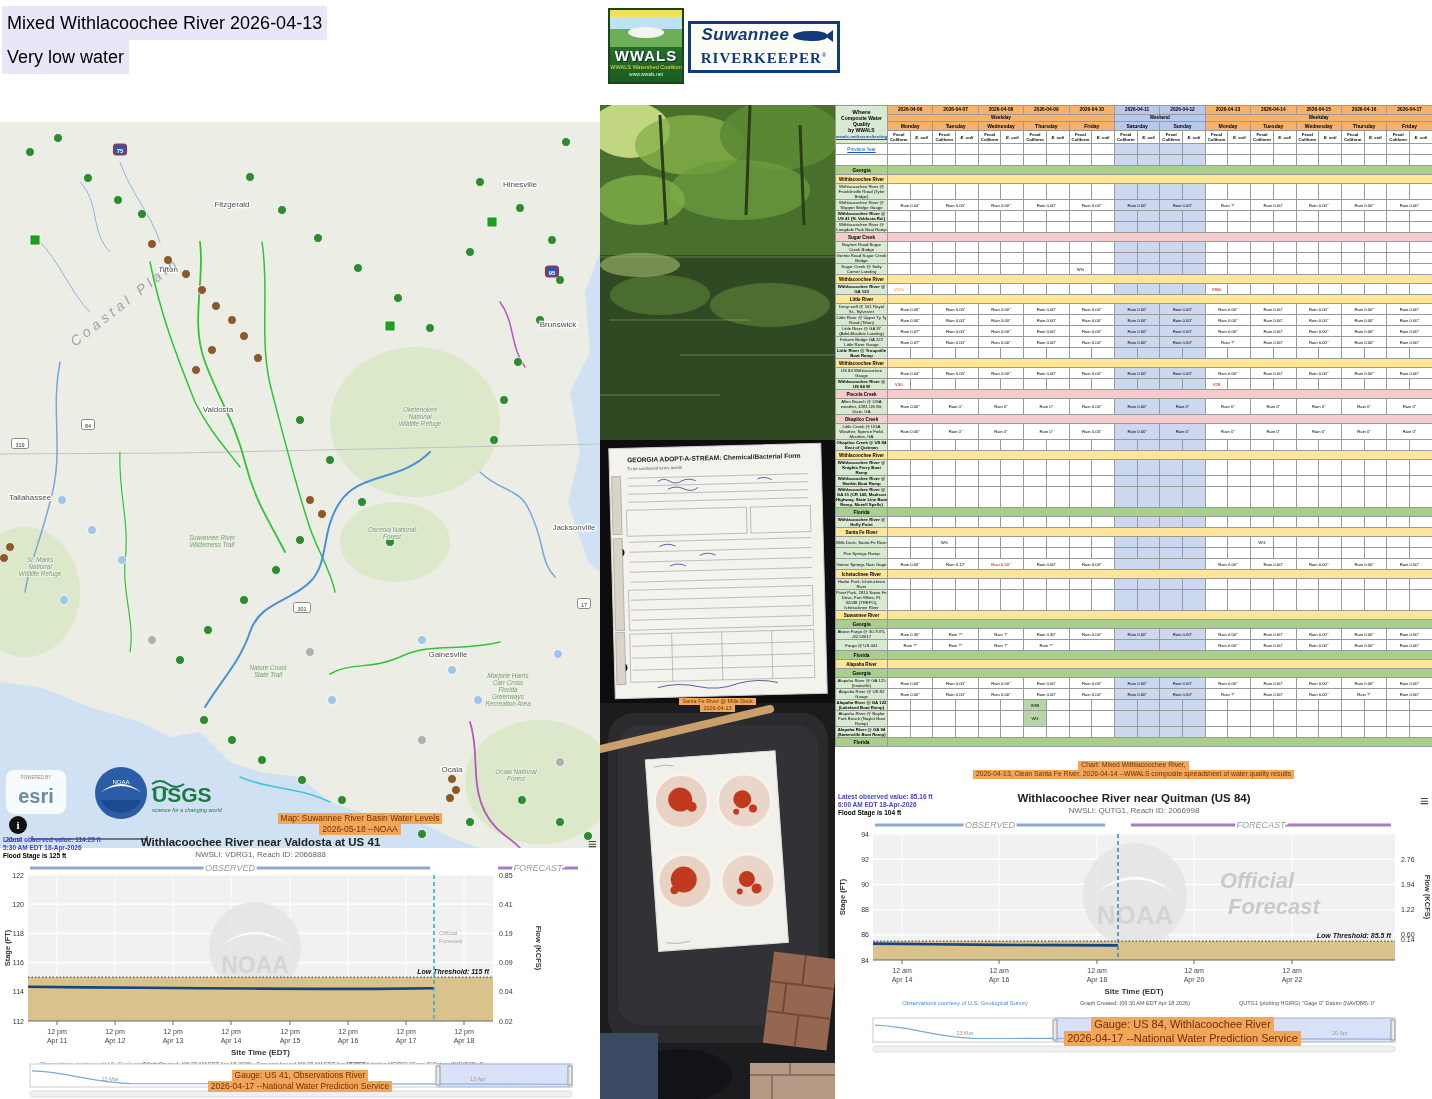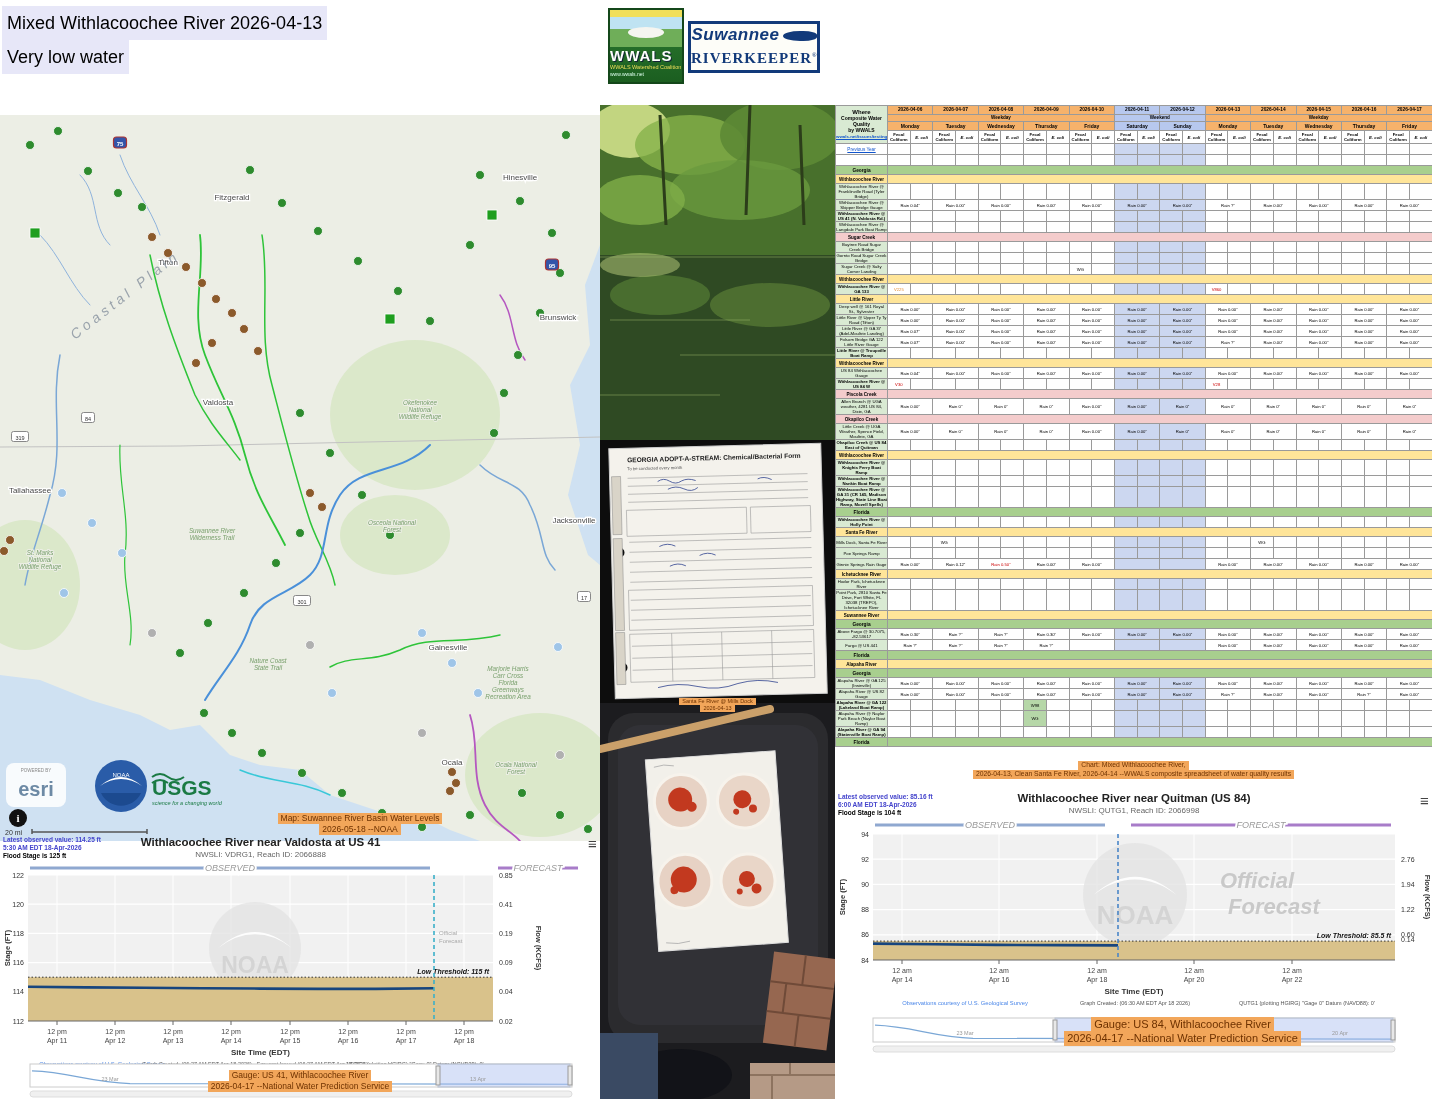--- a/index.html
+++ b/index.html
@@ -6,46 +6,46 @@
   body{width:1432px;height:1099px;position:relative;background:#fff;
        font-family:"Liberation Sans",sans-serif;overflow:hidden}
   .abs{position:absolute}
   
   .bigtitle{font-size:18px;line-height:34px;color:#000}
   .bigtitle span{background:#e7e7f8;padding:0 5px;display:inline-block}
   #title-left{left:2px;top:6px}
   #title-right{right:2px;top:6px;text-align:right}
   
   #logo-wwals{left:608px;top:8px;width:76px;height:76px;background:linear-gradient(#2e7d32,#1b5e20);
-      border:2px solid #14471a;box-sizing:border-box;text-align:left;color:#fff;overflow:hidden}
+      border:2px solid #14471a;box-sizing:border-box;text-align:center;color:#fff;overflow:hidden}
   #logo-wwals .strip{background:#f1df5a;color:#1b5e20;font-size:5px;line-height:7px}
   #logo-wwals .art{height:30px;background:linear-gradient(#bfe3f2 40%,#6fae59 40%);position:relative}
   #logo-wwals .fish{position:absolute;left:18px;top:10px;width:36px;height:11px;background:#f5f5f0;border-radius:50%}
   #logo-wwals .nm{font-size:15px;font-weight:bold;letter-spacing:1px;text-shadow:1px 1px 0 #123}
   #logo-wwals .sub{font-size:5.5px;color:#f1df5a;line-height:7px}
   #logo-wwals .url{font-size:5px;color:#dfe;line-height:6px}
-  #logo-srk{left:688px;top:21px;width:132px;height:52px;background:#fdfdf8;border:3px solid #123a7a;
+  #logo-srk{left:688px;top:21px;width:152px;height:52px;background:#fdfdf8;border:3px solid #123a7a;
       box-sizing:border-box;color:#123a7a;text-align:center;overflow:hidden}
   #logo-srk .l1{font-size:17px;font-weight:bold;font-style:italic;line-height:22px;letter-spacing:.5px}
   #logo-srk .l2{font-family:"Liberation Serif",serif;font-size:15px;font-weight:bold;letter-spacing:1px;line-height:18px}
   #logo-srk sup{font-size:6px}
   #logo-srk .fish{display:inline-block;width:34px;height:10px;background:#123a7a;border-radius:50% 40% 40% 50%;
       vertical-align:middle;margin-left:3px;position:relative}
   #logo-srk .fish:after{content:"";position:absolute;right:-6px;top:-1px;border-left:8px solid #123a7a;
       border-top:6px solid transparent;border-bottom:6px solid transparent;transform:rotate(180deg)}
   
   .capwrap{position:absolute;text-align:center;z-index:30}
   .cap{background:#f2a65a;color:#6e3200;display:inline-block;padding:0 3px;line-height:1.3}
   #cap-map{left:120px;top:813px;width:480px;font-size:8.5px}
   #cap-sheet{left:835px;top:761px;width:597px;font-size:6.8px}
   #cap-photo{left:600px;top:698px;width:235px;font-size:5.5px}
   #cap-chartL{left:0;top:1070px;width:600px;font-size:8.5px}
   #cap-chartR{left:856px;top:1017px;width:653px;font-size:11px}
   
-  #map-panel{left:0;top:115px;width:600px;height:726px}
+  #map-panel{left:0;top:122px;width:600px;height:726px}
   #photo-top{left:600px;top:105px;width:235px;height:335px}
   #photo-form{left:600px;top:440px;width:235px;height:263px}
   #photo-dish{left:600px;top:703px;width:235px;height:396px}
   #chartL{left:0;top:833px;width:600px;height:266px}
   #chartR{left:835px;top:790px;width:687px;height:285px}
   
   #sheet{left:835px;top:105px;width:597px;height:656px;overflow:hidden;background:#fff}
   #sheet table{border-collapse:collapse;table-layout:fixed;width:597px}
   #sheet td,#sheet th{border:0.5px solid #9a9a9a;padding:0;overflow:hidden;text-align:center;vertical-align:middle}
   #sheet .corner{background:#d9ead3;font-size:5px;line-height:6px}
@@ -1504,19 +1504,19 @@
 </div>
 <div class="capwrap" id="cap-sheet">
   <span class="cap">Chart: Mixed Withlacoochee River,</span><br>
   <span class="cap">2026-04-13, Clean Santa Fe River, 2026-04-14 --WWALS composite spreadsheet of water quality results</span>
 </div>
 <div class="capwrap" id="cap-photo">
   <span class="cap">Santa Fe River @ Mills Dock</span><br>
   <span class="cap">2026-04-13</span>
 </div>
 <div class="capwrap" id="cap-chartL">
-  <span class="cap">Gauge: US 41, Withlacoochee River</span><br>
+  <span class="cap">Gauge: US 41, Observations River</span><br>
   <span class="cap">2026-04-17 --National Water Prediction Service</span>
 </div>
 <div class="capwrap" id="cap-chartR">
   <span class="cap">Gauge: US 84, Withlacoochee River</span><br>
   <span class="cap">2026-04-17 --National Water Prediction Service</span>
 </div>
 
 </body></html>

